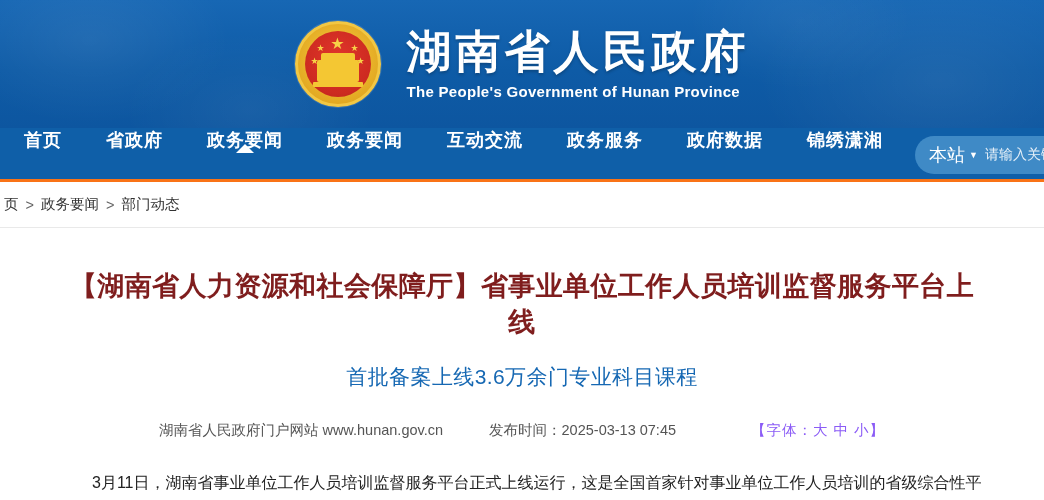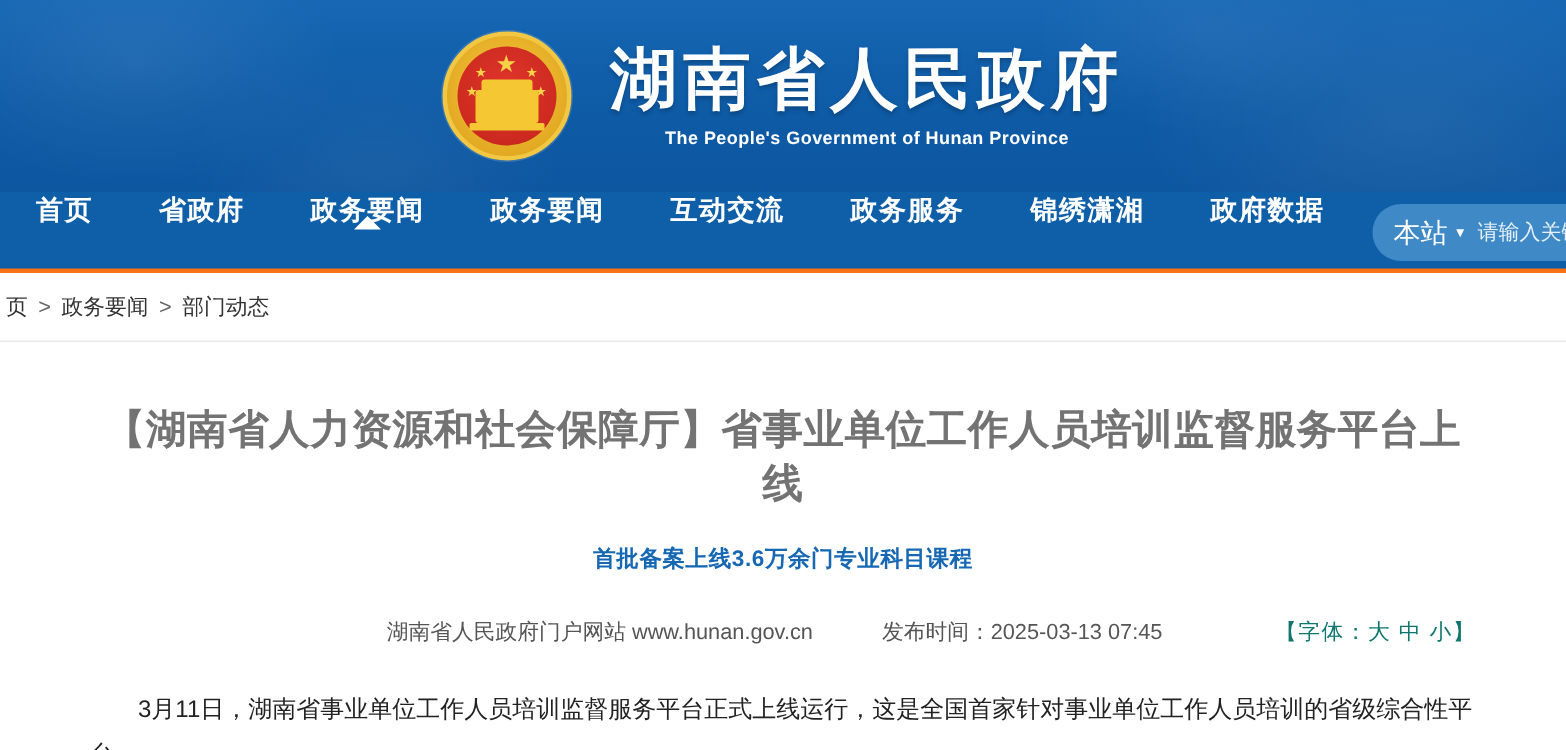--- a/index.html
+++ b/index.html
@@ -78,32 +78,32 @@
     color: #f7d147;
     font-size: 13px;
     line-height: 1;
   }
   .emblem .star.big { left: 50%; top: 12px; transform: translateX(-50%); font-size: 16px; }
   .emblem .star.s1 { left: 19px; top: 20px; font-size: 9px; }
   .emblem .star.s2 { right: 19px; top: 20px; font-size: 9px; }
   .emblem .star.s3 { left: 13px; top: 33px; font-size: 9px; }
   .emblem .star.s4 { right: 13px; top: 33px; font-size: 9px; }
 
-  .site-titles { text-align: center; }
+  .site-titles { text-align: left; }
   .site-title-cn {
     color: #ffffff;
     font-size: 45px;
     font-weight: bold;
     letter-spacing: 4px;
     line-height: 1.08;
     text-shadow: 0 2px 3px rgba(0,0,0,0.22);
   }
   .site-title-en {
     color: #ffffff;
-    font-size: 12px;
+    font-size: 15px;
     font-weight: bold;
     letter-spacing: 0.3px;
     margin-top: 7px;
   }
 
   
   .nav {
     height: 54px;
     background: #0f5fa8;
     display: flex;
@@ -185,43 +185,43 @@
   .crumb .sep { color: #666666; }
 
   
   .article {
     padding: 40px 60px 0 60px;
   }
   .headline {
     text-align: center;
     font-size: 27px;
     font-weight: bold;
-    color: #737373;
+    color: #7f1d1d;
     line-height: 1.35;
     letter-spacing: 0.4px;
   }
   .subheadline {
     text-align: center;
-    font-size: 15px;
-    font-weight: bold;
+    font-size: 21px;
+    font-weight: normal;
     color: #1668b3;
     margin-top: 22px;
     letter-spacing: 0.4px;
   }
   .meta {
     display: flex;
-    justify-content: flex-end;
+    justify-content: center;
     align-items: center;
     gap: 46px;
     margin-top: 30px;
     font-size: 14.5px;
     color: #555555;
   }
   .meta .source { color: #555555; }
-  .meta .fontsize { color: #0f766e; letter-spacing: 1px; margin-left: 29px; }
+  .meta .fontsize { color: #8b5cf6; letter-spacing: 1px; margin-left: 29px; }
   .meta .fontsize .fs { cursor: pointer; }
   .body-text {
     margin-top: 28px;
     font-size: 16px;
     color: #222222;
     line-height: 1.9;
     text-indent: 2em;
   }
 </style>
 </head>
@@ -259,24 +259,24 @@
     <div class="nav-item">
         <span>政务要闻</span>
       </div>
     <div class="nav-item">
         <span>互动交流</span>
       </div>
     <div class="nav-item">
         <span>政务服务</span>
       </div>
     <div class="nav-item">
+        <span>政府数据</span>
+      </div>
+    <div class="nav-item">
         <span>锦绣潇湘</span>
-      </div>
-    <div class="nav-item">
-        <span>政府数据</span>
       </div>
   </div>
   <div class="nav-search">
     <span class="scope">本站</span>
     <span class="caret">▼</span>
     <span class="ph">请输入关键</span>
   </div>
 </div>
 
 <div class="crumb-wrap">

